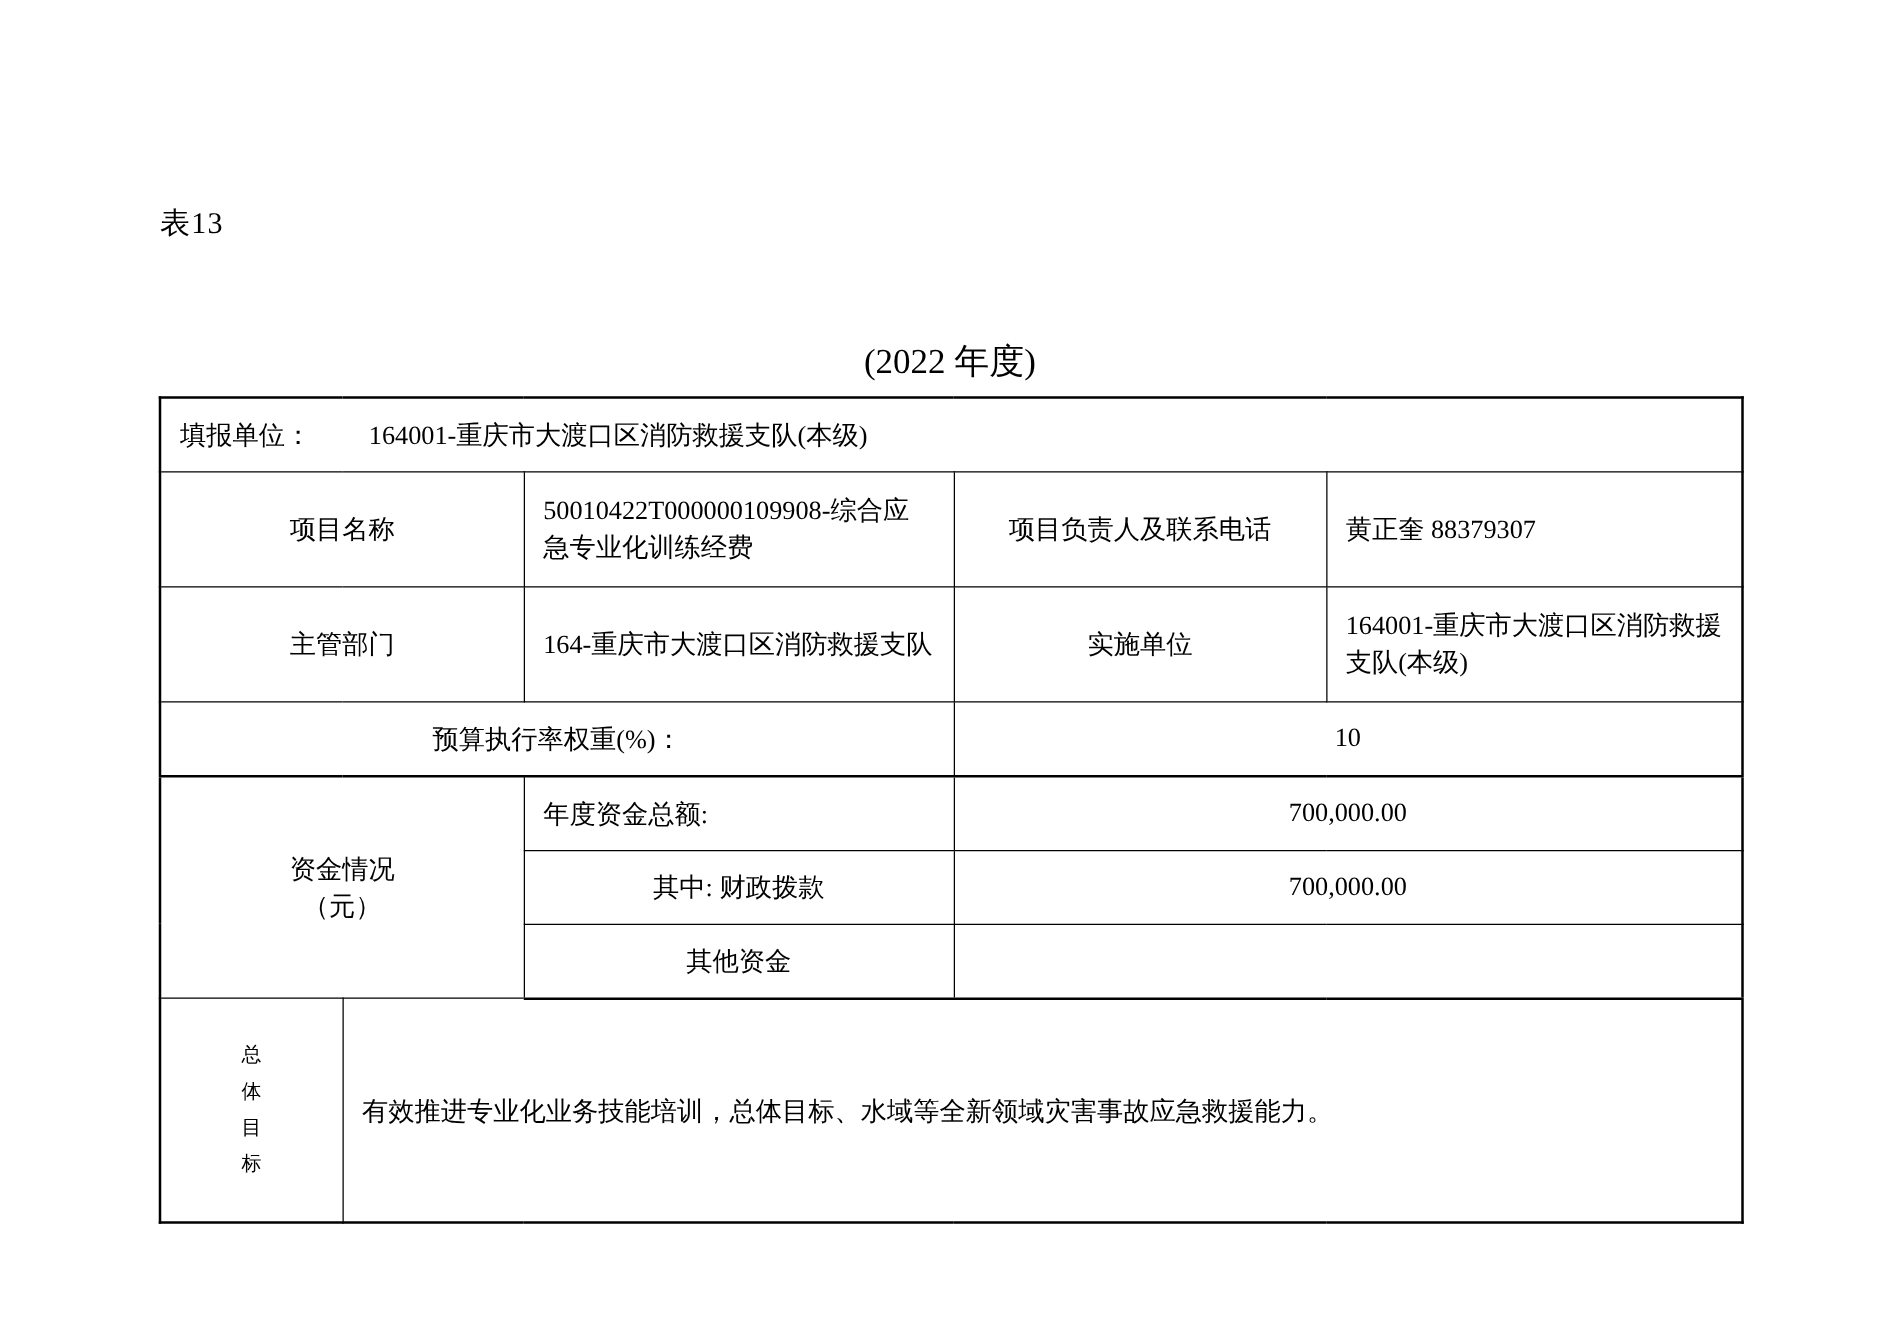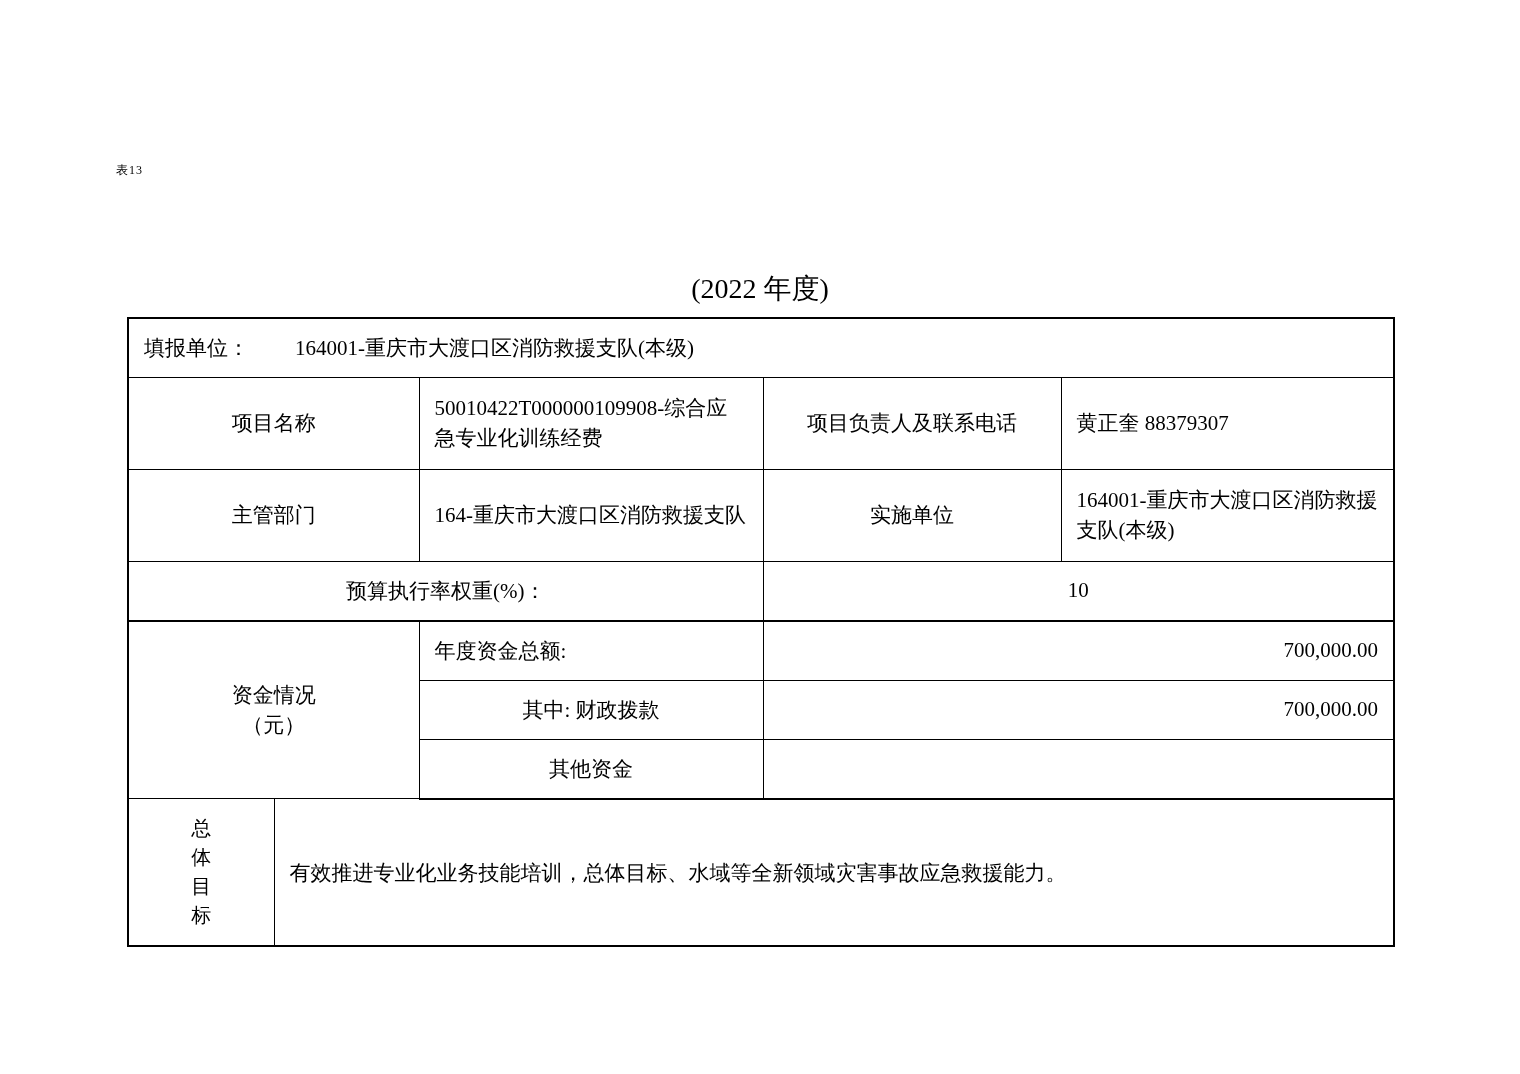--- a/index.html
+++ b/index.html
@@ -11,22 +11,22 @@
   }
   .page {
     position: relative;
     width: 1520px;
     height: 1074px;
     background: #ffffff;
     overflow: hidden;
   }
   .table-no {
     position: absolute;
-    left: 116px; top: 162px;
-    font-size: 12px;
+    left: 128px; top: 162px;
+    font-size: 24px;
     letter-spacing: 1px;
   }
   .doc-title {
     position: absolute;
     left: 0; top: 202px;
     width: 100%;
     text-align: center;
     font-size: 31px;
     font-weight: bold;
     letter-spacing: 1px;
@@ -49,30 +49,30 @@
   }
   table.form td {
     border: 1px solid #000;
     padding: 15px;
     vertical-align: middle;
     overflow: hidden;
   }
   tr.thick-bottom td { border-bottom-width: 2px; }
   .c { text-align: center; }
   .l { text-align: left; padding-left: 7px; padding-right: 4px; }
-  .r { text-align: right; padding-right: 5px; }
+  .r { text-align: center; padding-right: 5px; }
   .wrap { word-break: break-all; line-height: 1.45; }
   .unit-row { padding-left: 6px; }
   .unit-value { margin-left: 46px; }
   .two-line { line-height: 1.45; }
   .vlabel {
     width: 23px;
-    margin: 0 auto;
+    margin: 16px auto;
     line-height: 29px;
-    font-size: 20px;
+    font-size: 16px;
     text-align: center;
     word-break: break-all;
   }
 </style>
 </head>
 <body>
 
 <div class="page">
 
   <div class="table-no">表13</div>

